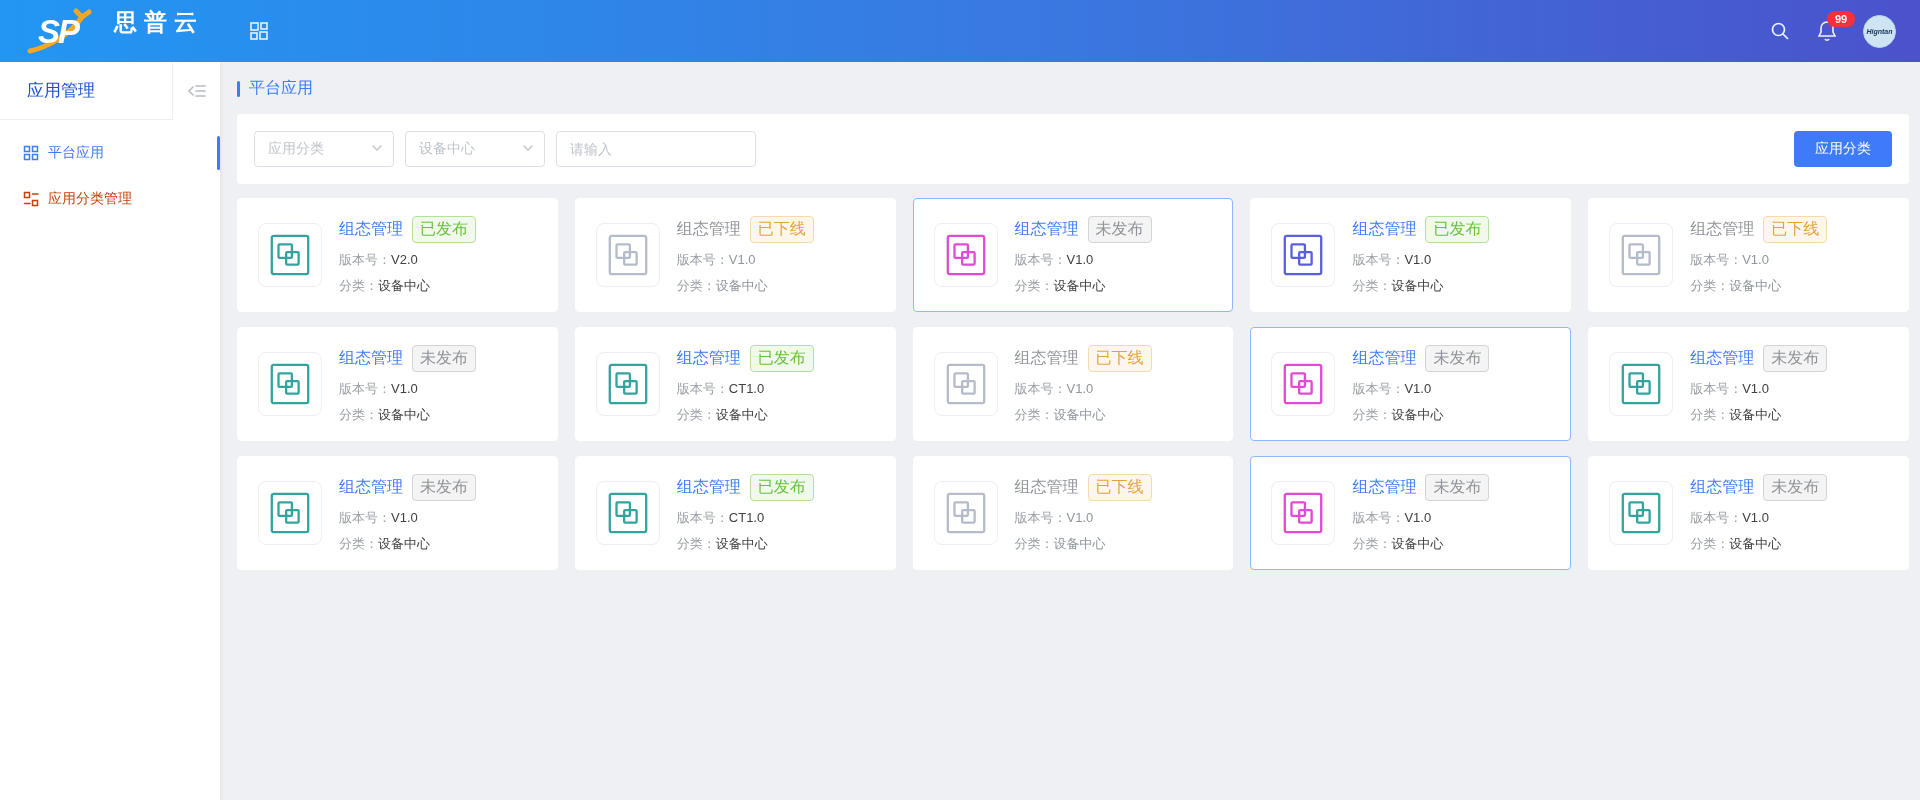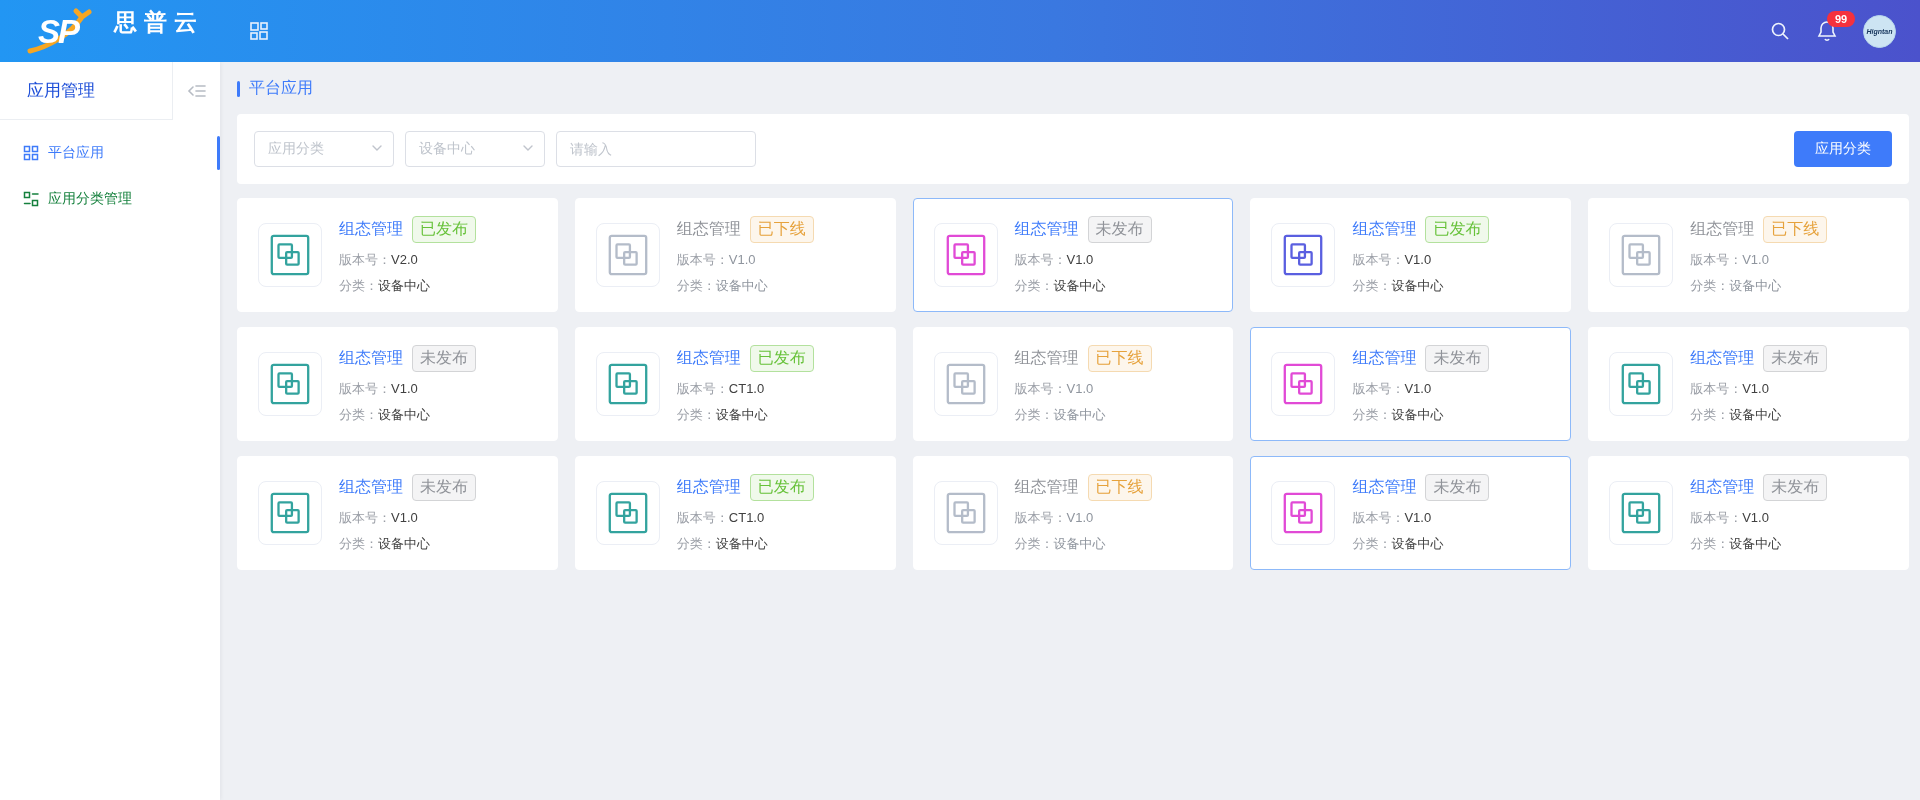--- a/index.html
+++ b/index.html
@@ -31,21 +31,21 @@
   
   .sidebar { position:absolute; top:62px; left:0; width:220px; height:738px; background:#fff;
     box-shadow:1px 0 4px rgba(0,21,41,.06); z-index:20; }
   .side-head { height:58px; display:flex; align-items:stretch; }
   .side-head-title { flex:1; display:flex; align-items:center; padding-left:27px;
     color:#1d4ed8; font-size:17px; border-bottom:1px solid #ebeef2; }
   .side-head-fold { width:48px; display:flex; align-items:center; justify-content:center;
     border-left:1px solid #ebeef2; cursor:pointer; color:#b7bcc4; }
   .menu { padding-top:10px; }
   .menu-item { height:46px; display:flex; align-items:center; padding-left:23px; gap:9px;
-    font-size:14px; color:#15803d; cursor:pointer; position:relative; }
+    font-size:14px; color:#c2410c; cursor:pointer; position:relative; }
   .menu-item.active { color:#3e7bfa; }
   .menu-item.active::after { content:""; position:absolute; right:0; top:6px; bottom:6px;
     width:3px; background:#3e7bfa; border-radius:2px; }
   .menu-item .mi { display:flex; }
 
   
   .main { position:absolute; top:62px; left:220px; width:1700px; height:738px;
     padding:16px 11px 0 17px; }
   .page-title { display:flex; align-items:center; gap:9px; margin-bottom:15px; }
   .page-title-bar { width:3px; height:16px; background:#3e7bfa; border-radius:2px; }

